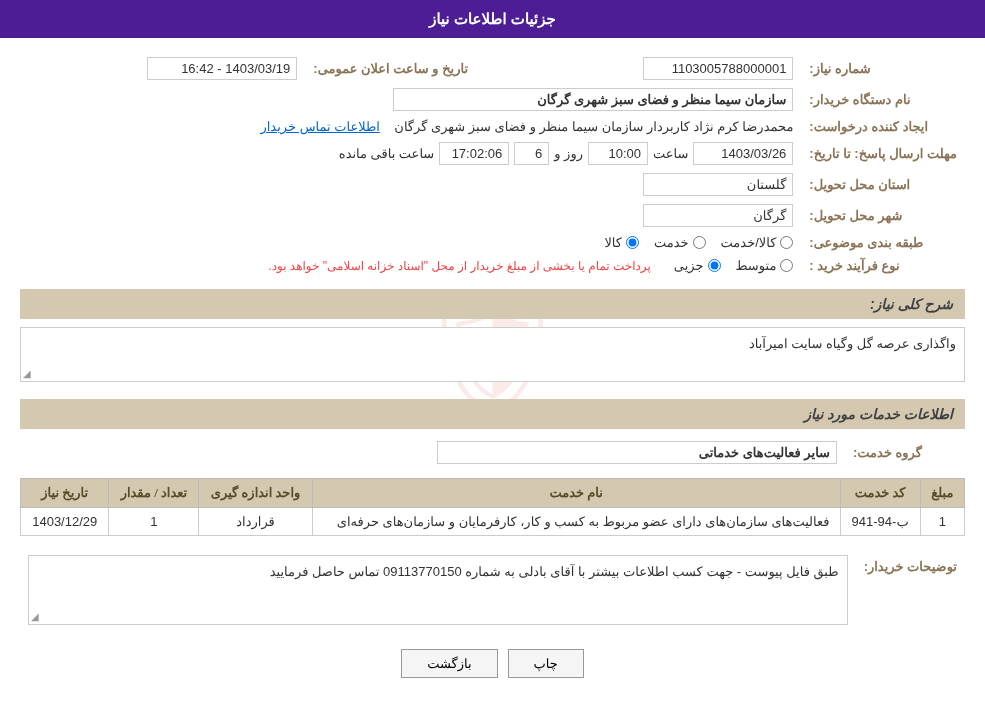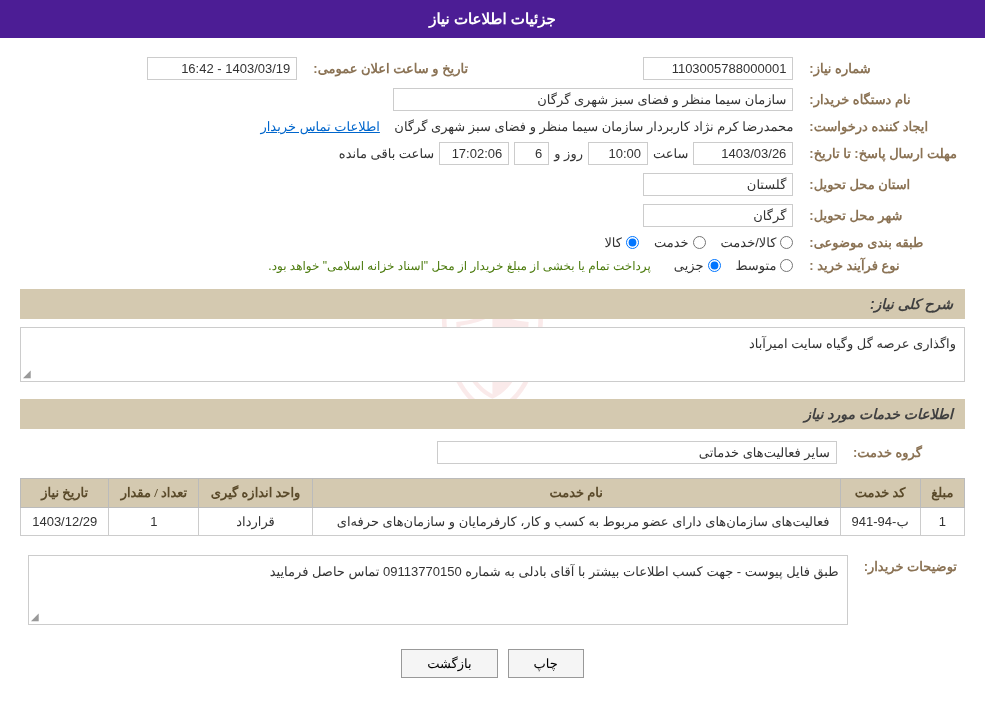--- a/index.html
+++ b/index.html
@@ -49,20 +49,21 @@
     .input-box {
       border: 1px solid #ccc;
       padding: 3px 6px;
       background: #fff;
       display: inline-block;
       min-width: 200px;
       text-align: right;
     }
     .input-box-wide {
       min-width: 400px;
+      font-weight: bold;
     }
     .input-box-medium {
       min-width: 150px;
     }
     .date-row {
       display: flex;
       align-items: center;
       gap: 5px;
       flex-wrap: nowrap;
     }
@@ -86,21 +87,21 @@
     }
     .radio-item {
       display: flex;
       align-items: center;
       gap: 4px;
     }
     .radio-item input[type="radio"] {
       cursor: pointer;
     }
     .note-text {
-      color: #4d7c0f;
+      color: #ef4444;
       font-size: 12px;
     }
     .link-text {
       color: #0066cc;
       text-decoration: underline;
       cursor: pointer;
     }
     .description-box {
       border: 1px solid #ccc;
       padding: 8px;

